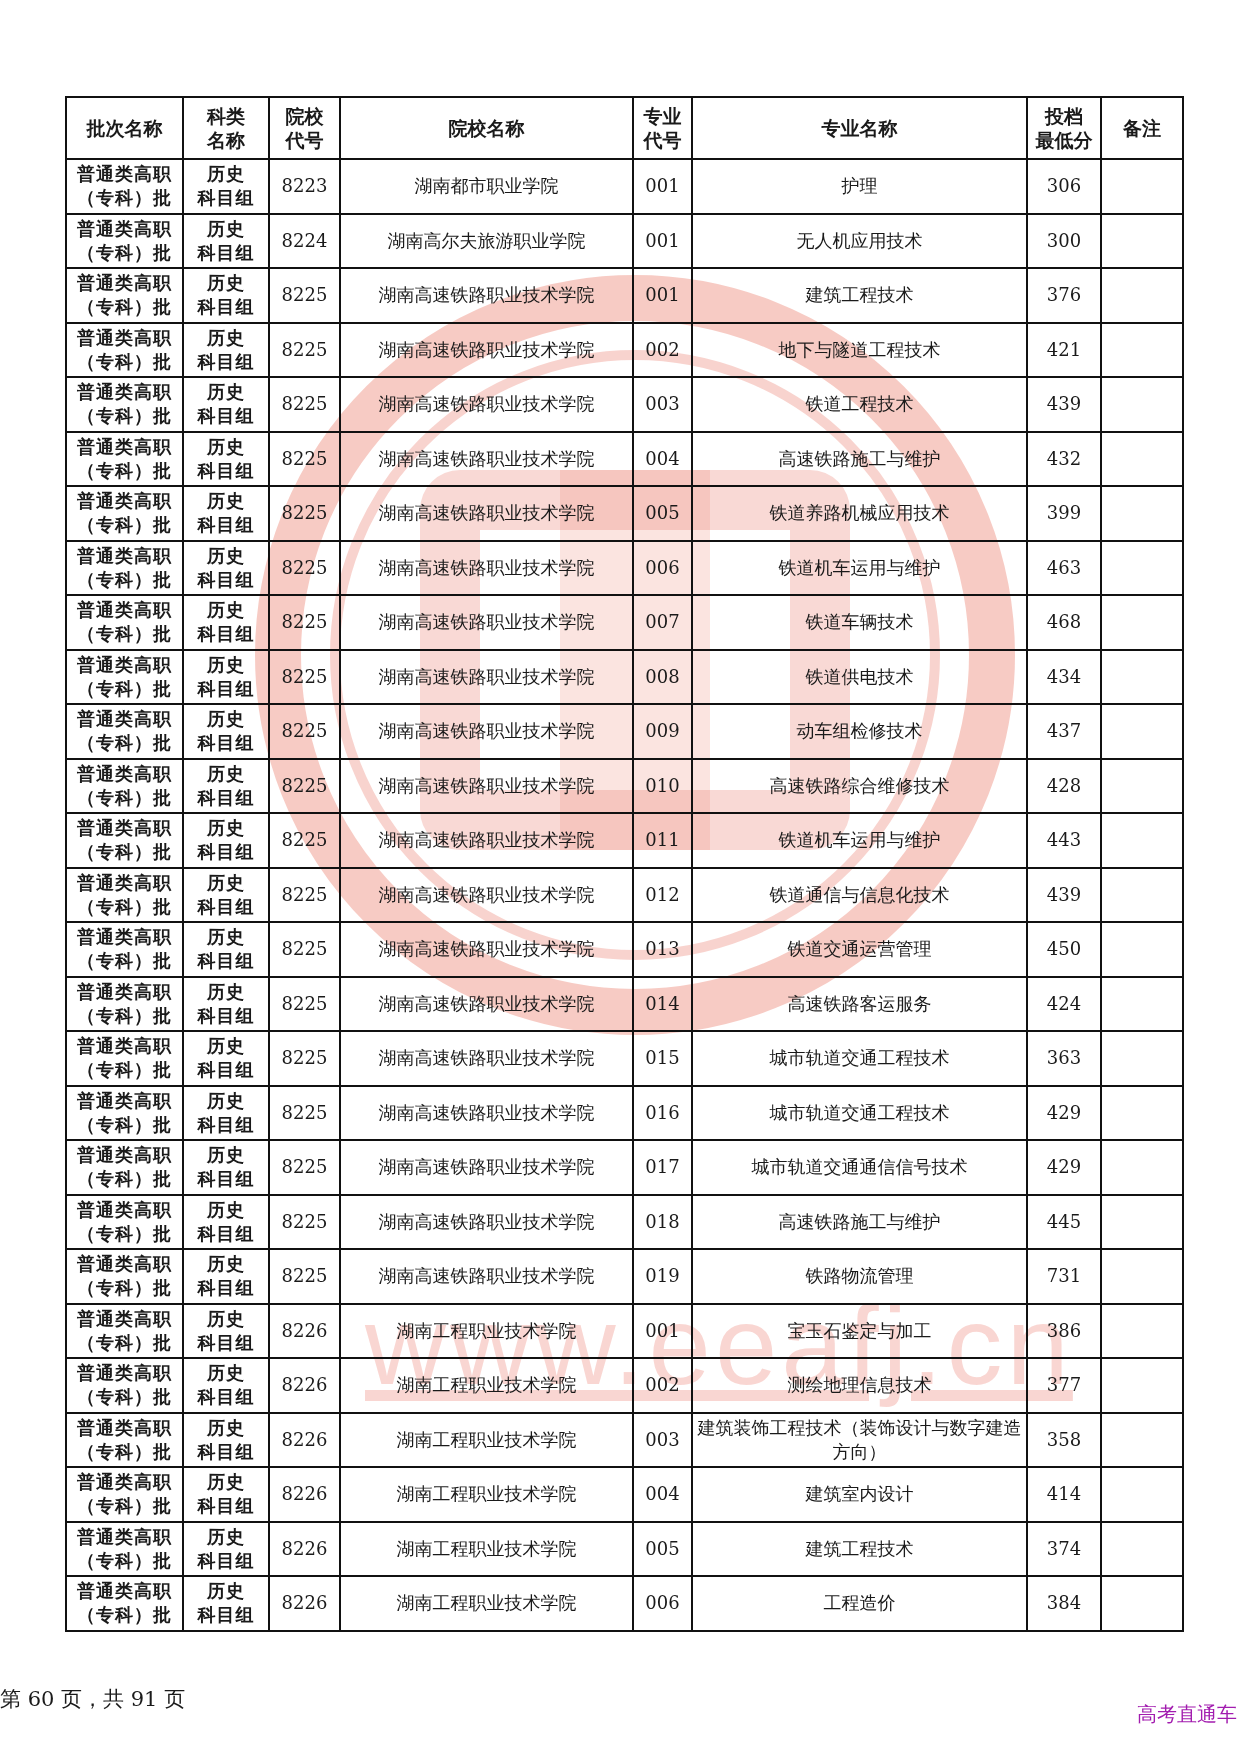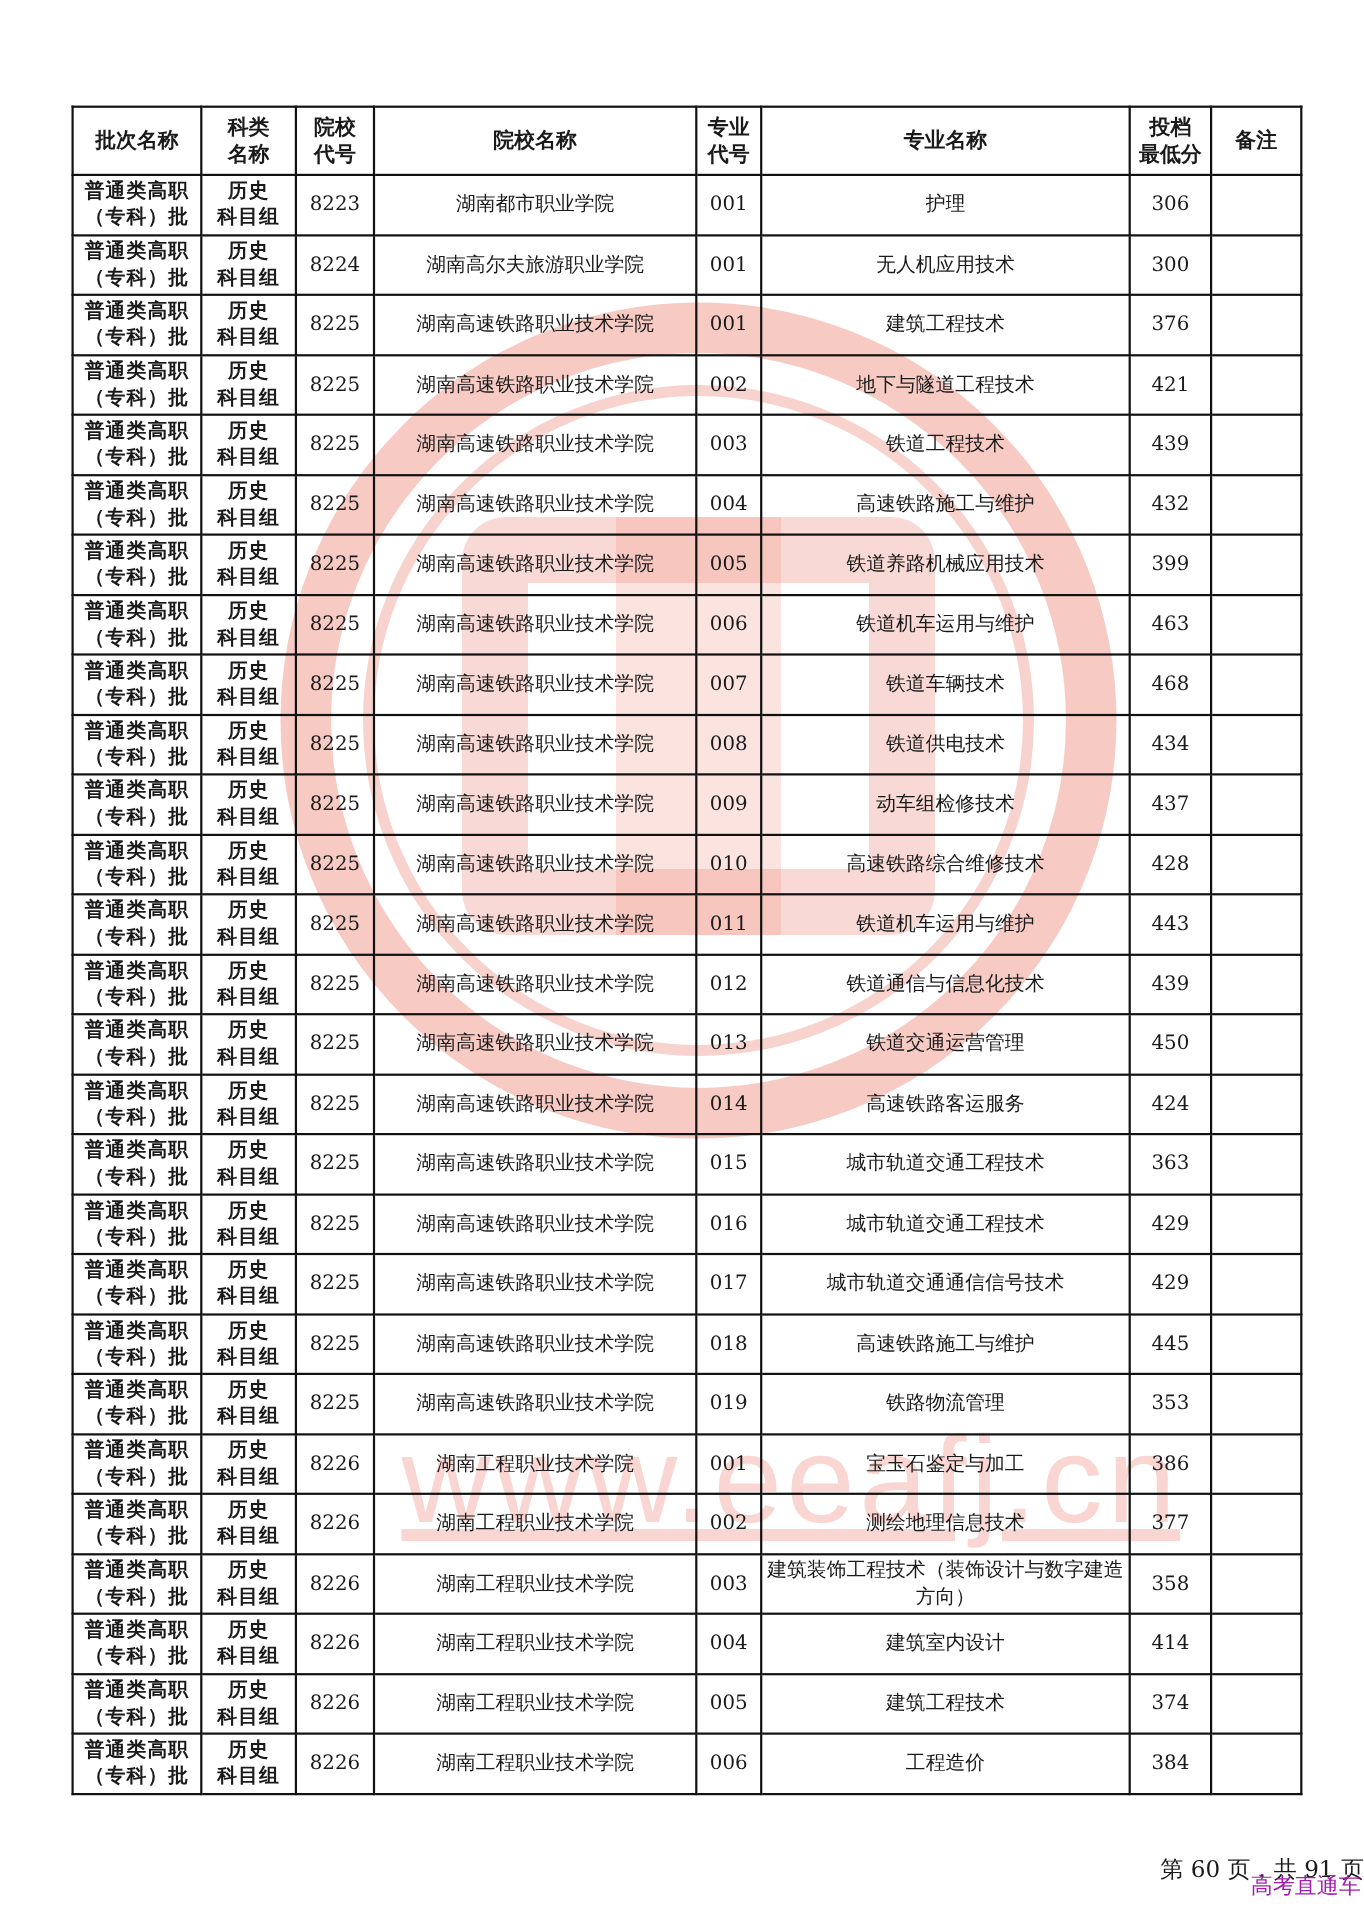--- a/index.html
+++ b/index.html
@@ -42,21 +42,21 @@
   table.main th {
     height: 60px; font-family: "DejaVu Sans", "Liberation Sans", sans-serif; font-weight: bold;
     font-size: 19px; line-height: 24px;
   }
   table.main td { height: 52.5px; font-size: 18px; line-height: 24px; }
   td.batch, td.cat { font-size: 18px; line-height: 25px; letter-spacing: 1px; font-weight: bold; }
   td.left { text-align: left; padding-left: 6px; margin-left: 20px; }
   td.major { text-align: left; padding-left: 6px; padding-right: 8px; line-height: 24px; }
   .two { display: block; }
   .footer {
-    position: absolute; top: 1685px; left: 0; width: 1240px; text-align: right;
+    position: absolute; top: 1685px; left: 0; width: 1240px; text-align: left;
     font-size: 21px; z-index: 2;
   }
   .brand {
     position: absolute; top: 1701px; left: 1137px; font-family: Liberation Serif, serif;
     font-size: 20px; color: #a21caf; z-index: 2;
   }
 </style>
 </head>
 <body>
 
@@ -436,21 +436,21 @@
           <span class="two">（专科）批</span>
         </td>
         <td class="cat">
           <span class="two">历史</span>
           <span class="two">科目组</span>
         </td>
         <td>8225</td>
         <td class="left">湖南高速铁路职业技术学院</td>
         <td>019</td>
         <td class="major">铁路物流管理</td>
-        <td>353</td>
+        <td>731</td>
         <td></td>
       </tr>
       <tr>
         <td class="batch">
           <span class="two">普通类高职</span>
           <span class="two">（专科）批</span>
         </td>
         <td class="cat">
           <span class="two">历史</span>
           <span class="two">科目组</span>

